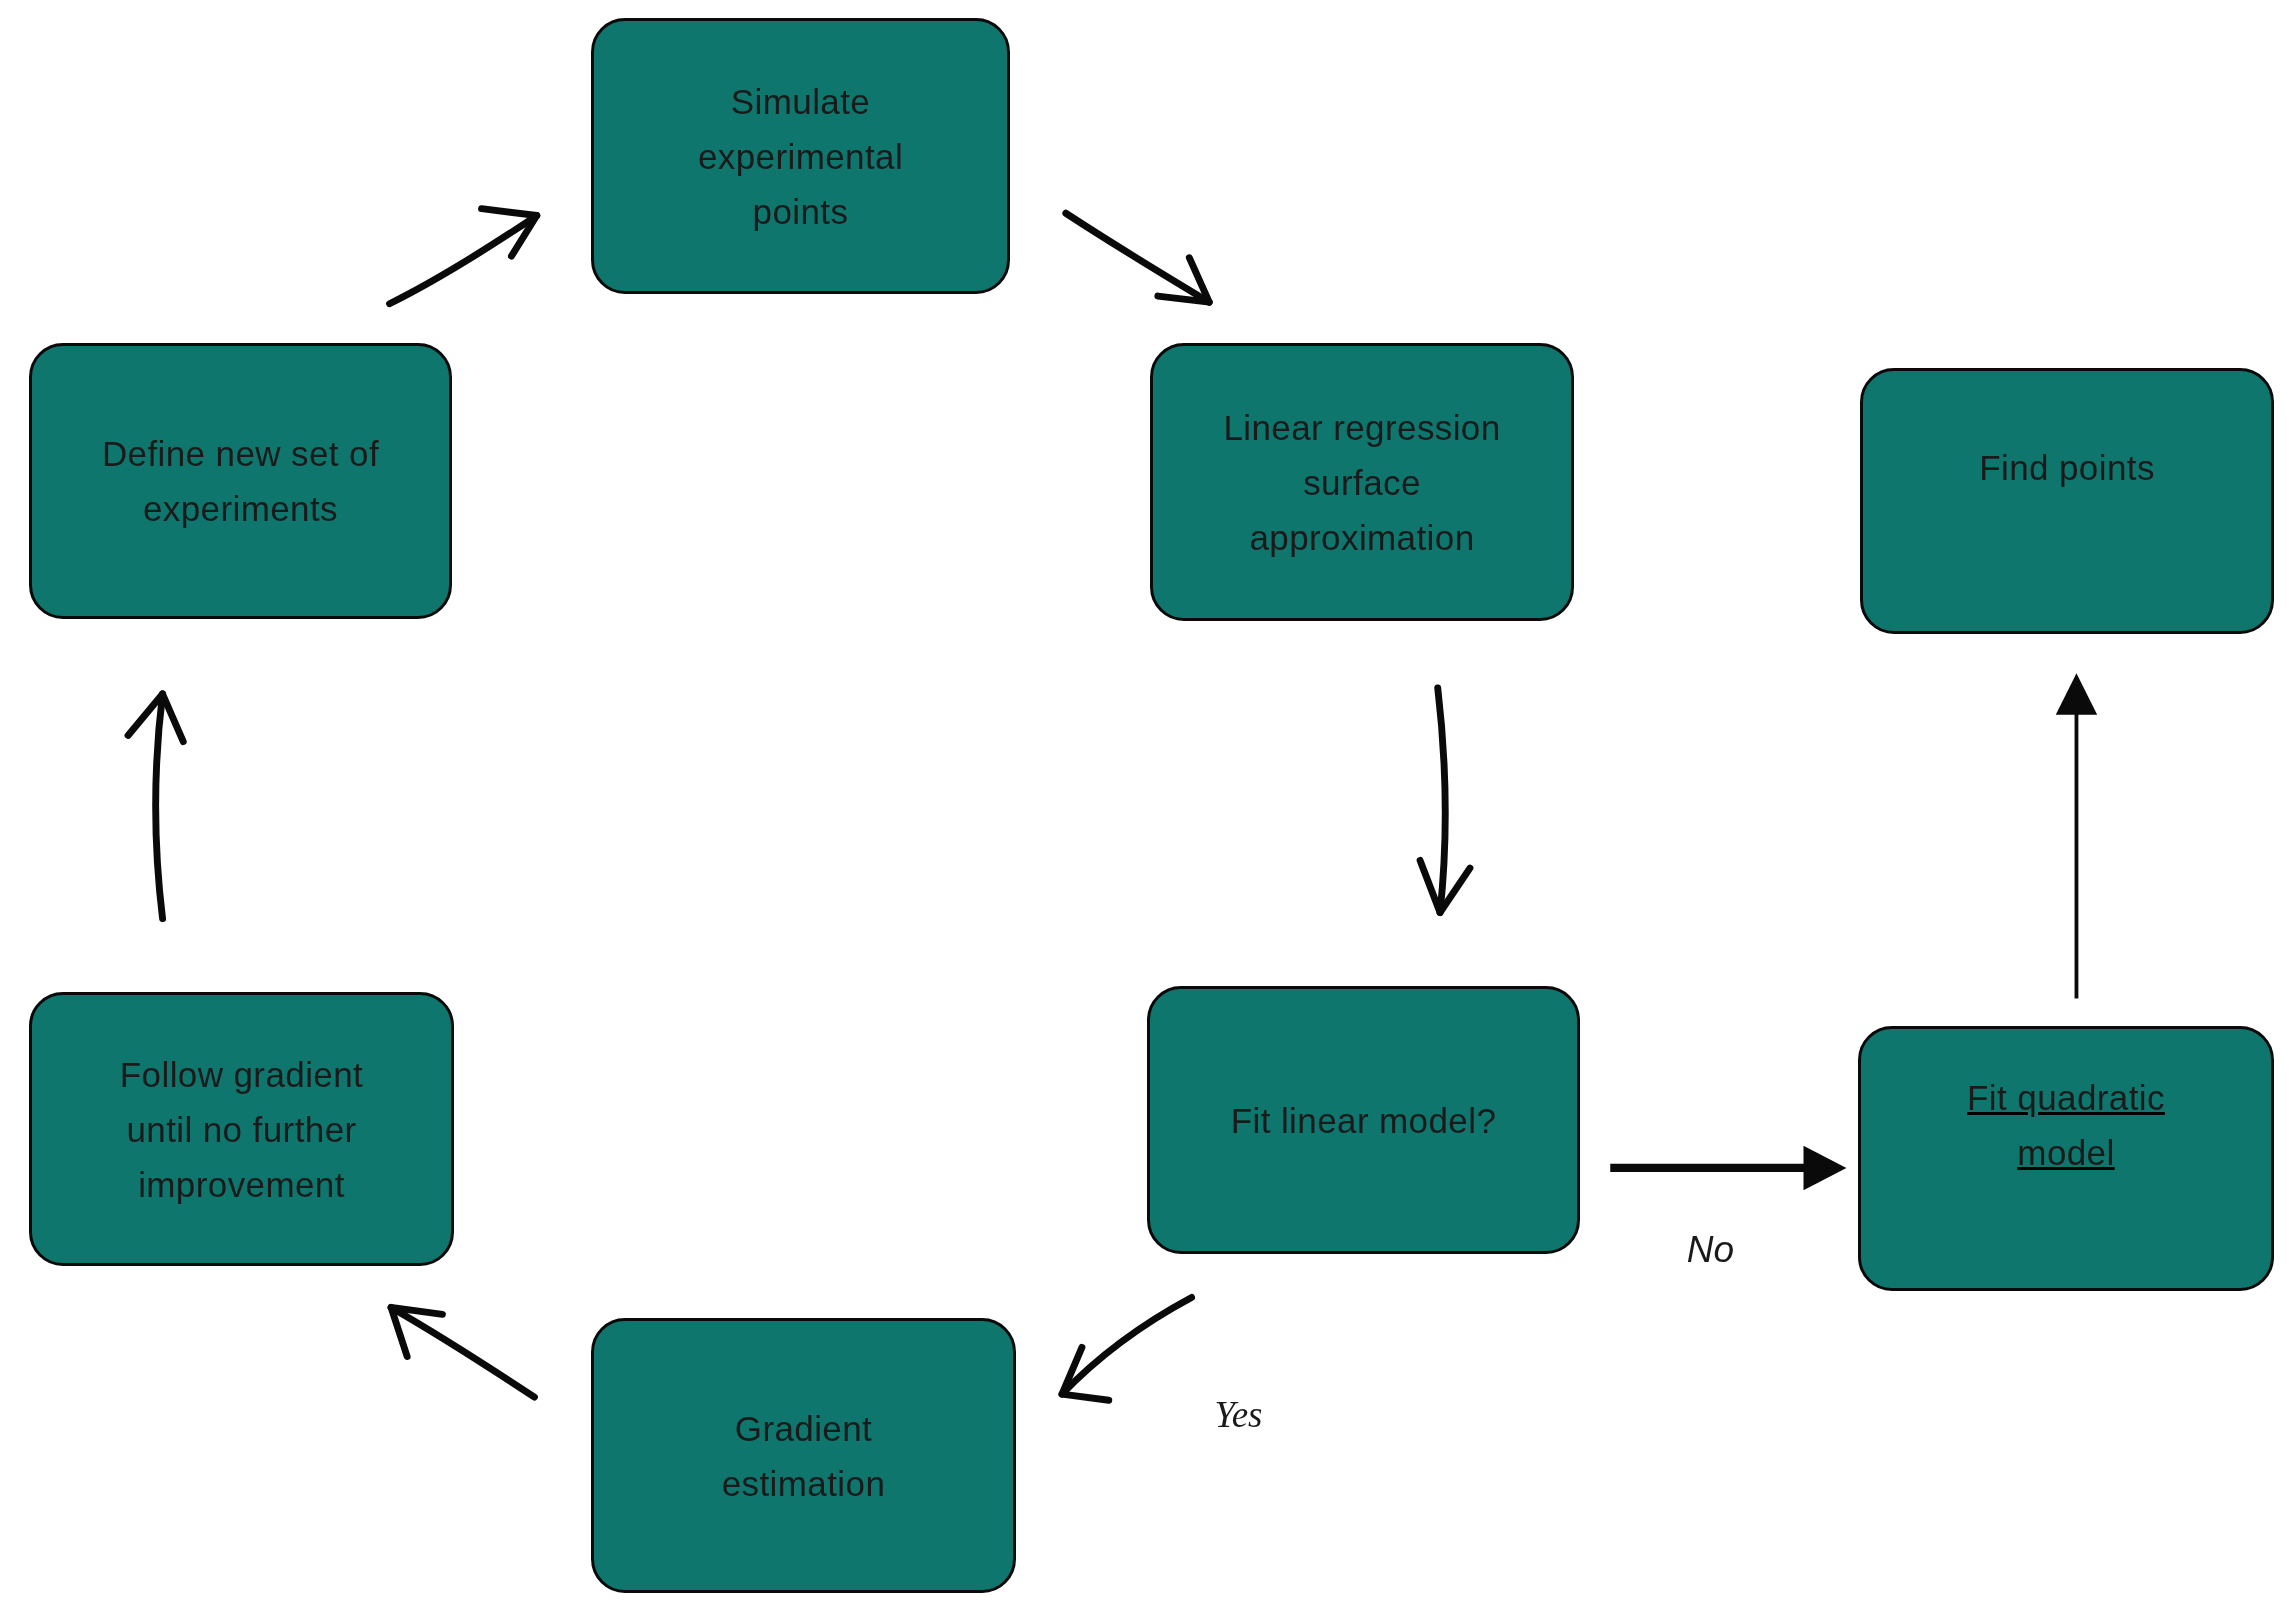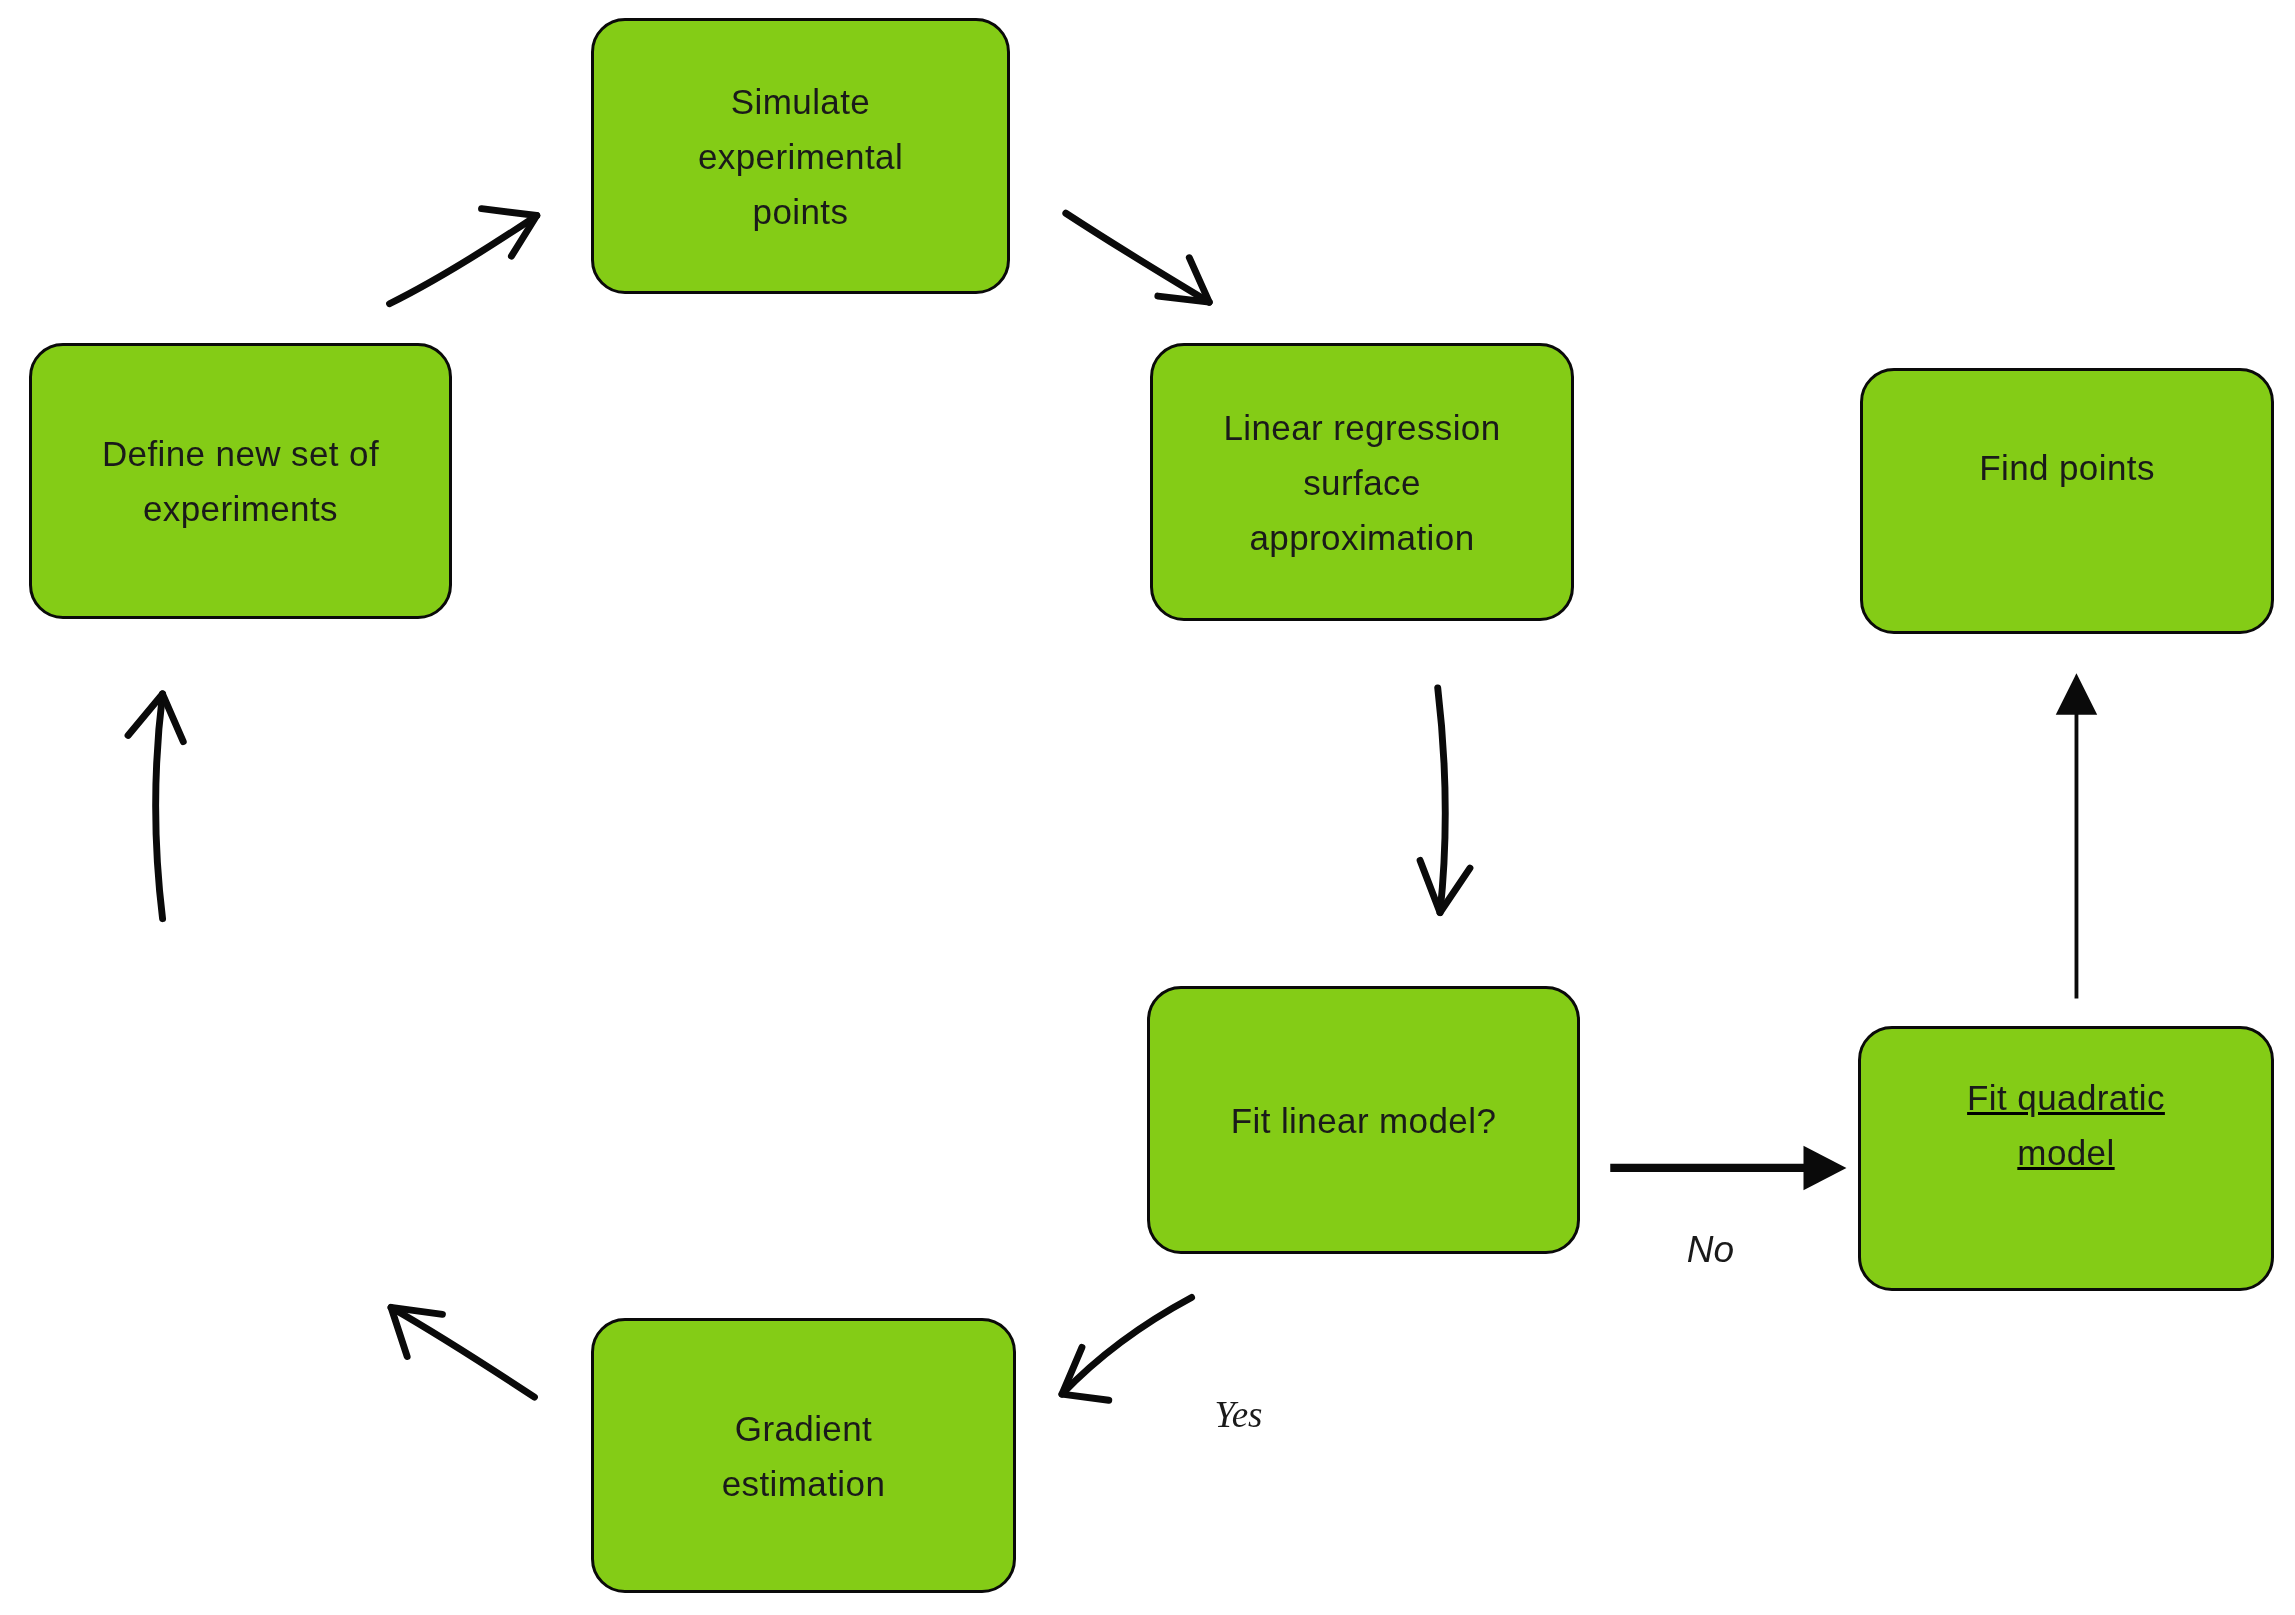--- a/index.html
+++ b/index.html
@@ -13,21 +13,21 @@
     width: 2295px;
     height: 1615px;
     background: #ffffff;
     overflow: hidden;
   }
   .node {
     position: absolute;
     box-sizing: border-box;
     border: 3.1px solid #0a0a0a;
     border-radius: 34px;
-    background: #84cc16;
+    background: #0f766e;
     display: flex;
     align-items: center;
     justify-content: center;
   }
   .node-label {
     font-size: 35px;
     line-height: 55px;
     color: #1a1a1a;
     text-align: center;
     white-space: pre-line;
@@ -126,20 +126,25 @@
 
   <div class="node" style="left:1147px; top:986px; width:433px; height:268px;">
     <div class="node-label">Fit linear model?</div>
   </div>
 
   <div class="node text-high" style="left:1858px; top:1026px; width:416px; height:265px;text-decoration:underline;">
     <div class="node-label">Fit quadratic
 model</div>
   </div>
 
+  <div class="node" style="left:29px; top:992px; width:425px; height:274px;">
+    <div class="node-label">Follow gradient
+until no further
+improvement</div>
+  </div>
 
   <div class="node" style="left:591px; top:1318px; width:425px; height:275px;">
     <div class="node-label">Gradient
 estimation</div>
   </div>
 
   <div class="edge-label" style="left:1657px; top:1229px; width:107px;">No</div>
 
   <div class="edge-label" style="left:1185px; top:1393px; width:107px;font-family:Liberation Serif, serif;">Yes</div>
 

